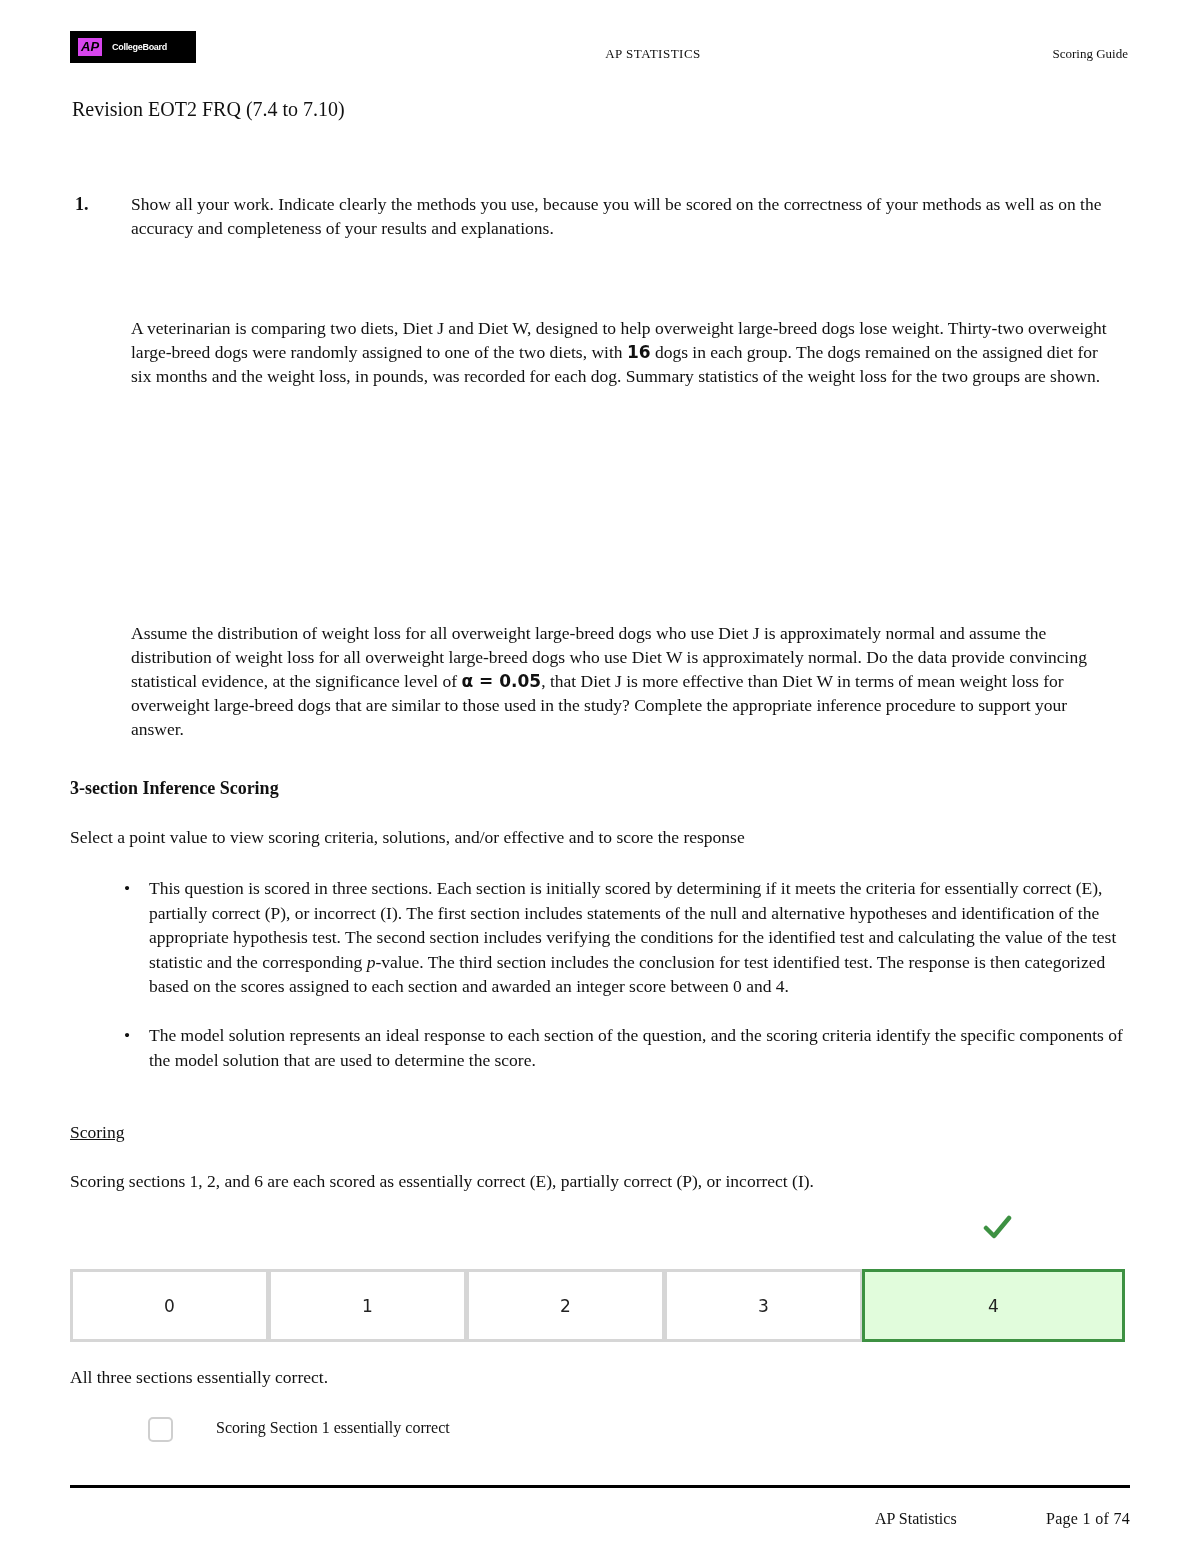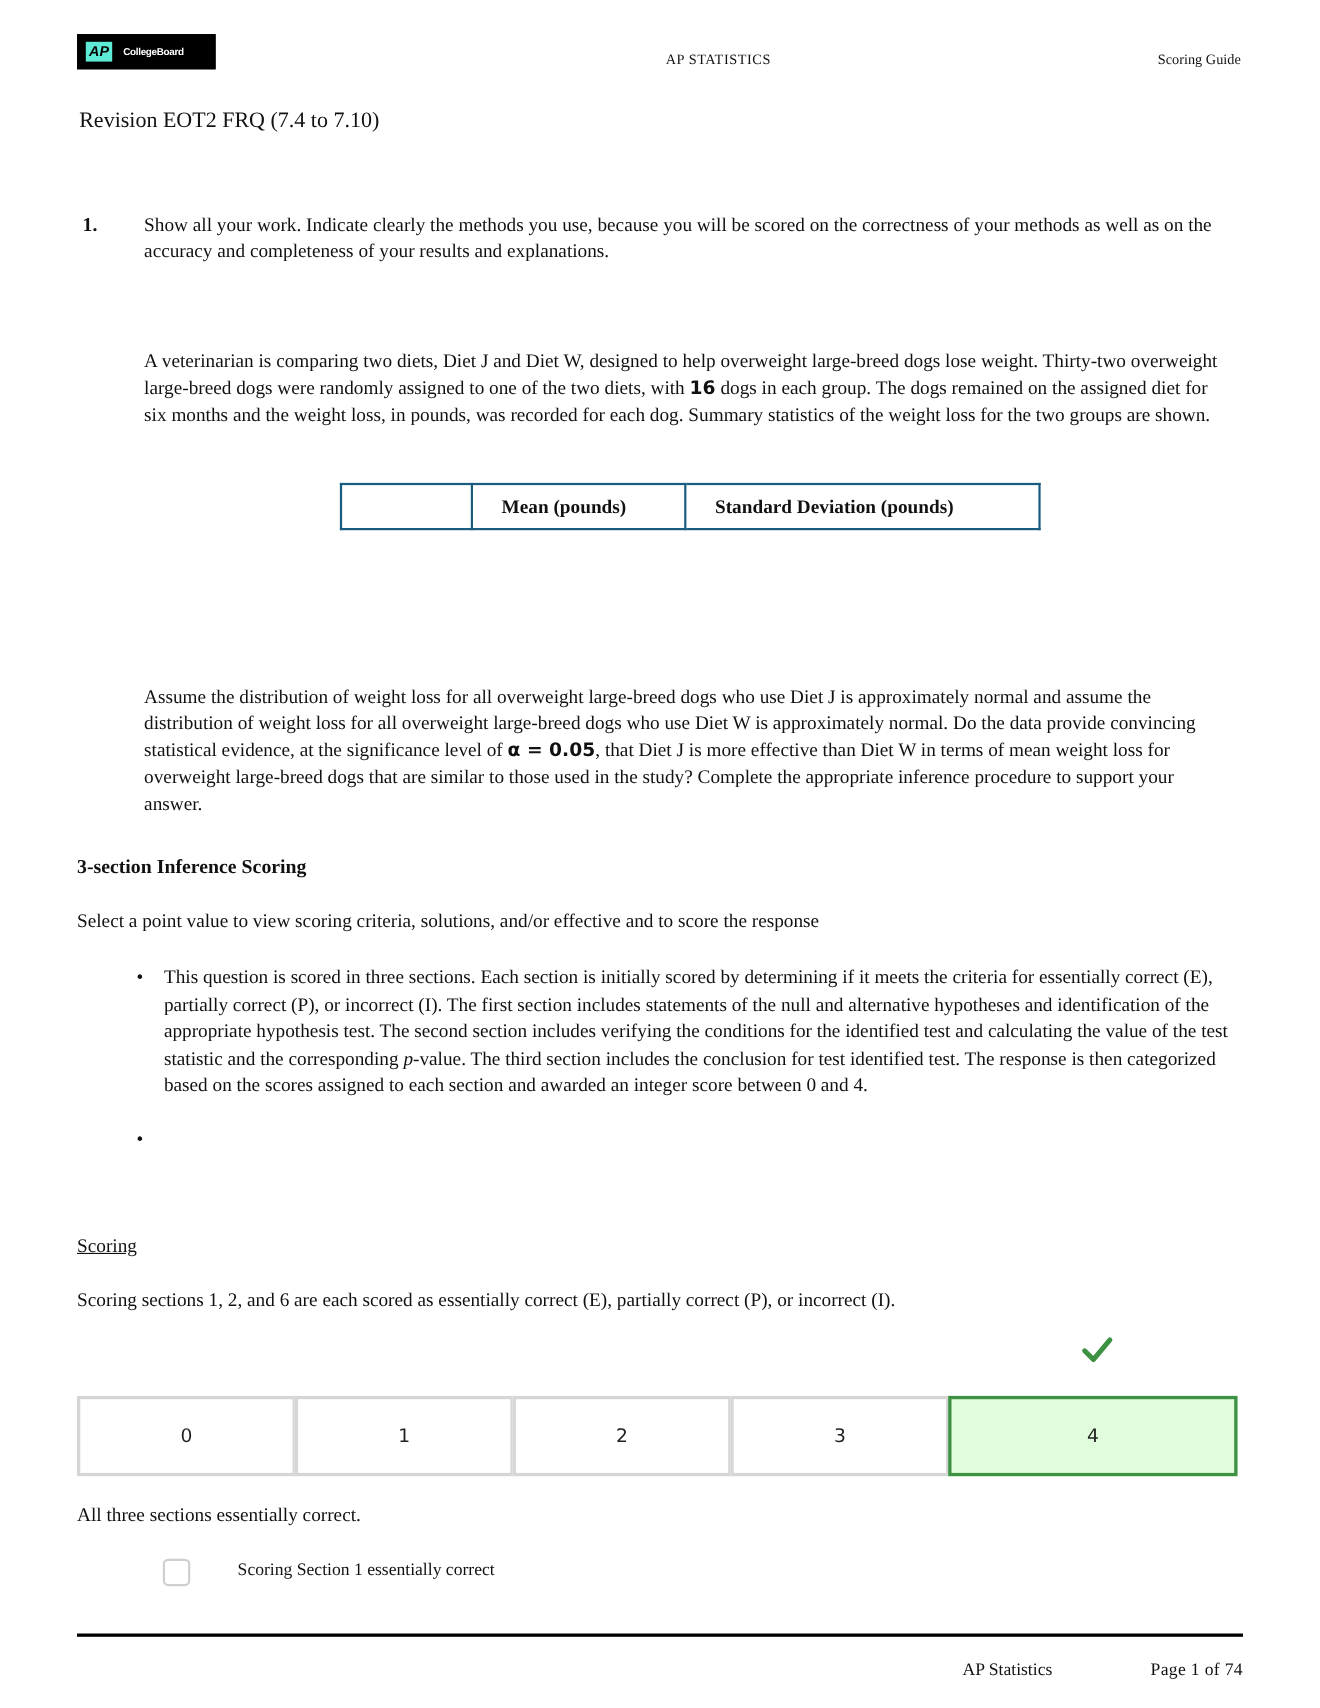--- a/index.html
+++ b/index.html
@@ -9,21 +9,21 @@
       font-family: "Liberation Serif", "DejaVu Serif", serif;
       color: #111111;
       overflow: hidden;
     }
     .logo {
       position: absolute; left: 70px; top: 31px; width: 126px; height: 32px;
       background: #000; border: 2px solid #000;
       display: flex; align-items: center; padding-left: 6px; gap: 10px;
     }
     .logo .ap-box {
-      background: #5eead4; color: #000; font-weight: bold; font-style: italic;
+      background: #d946ef; color: #000; font-weight: bold; font-style: italic;
       font-size: 13px; padding: 1px 3px; line-height: 16px;
       font-family: "Liberation Sans", sans-serif;
     }
     .logo .cb {
       color: #fff; font-size: 9px; font-weight: bold;
       font-family: "Liberation Sans", sans-serif; letter-spacing: -0.3px; text-align: center;
     }
     .hdr-center {
       position: absolute; top: 46px; left: 0; width: 1306px; text-align: center;
       font-size: 13px; letter-spacing: 0.5px;
@@ -107,36 +107,31 @@
 <div class="para p-intro">Show all your work. Indicate clearly the methods you use, because you will be scored on the correctness of your methods as well as on the accuracy and completeness of your results and explanations.</div>
 <div class="para p-stem"><span>A veterinarian is comparing two diets, Diet J and Diet W, designed to help overweight large-breed dogs lose weight. Thirty-two overweight large-breed dogs were randomly assigned to one of the two diets, with </span><span class="bold-num">16</span><span> dogs in each group. The dogs remained on the assigned diet for six months and the weight loss, in pounds, was recorded for each dog. Summary statistics of the weight loss for the two groups are shown.</span></div>
 
 <table class="stats">
   <colgroup>
       <col class="c0">
       <col class="c1">
       <col>
     </colgroup>
   <tbody>
-      <tr>
-    <th></th>
-    <th>Mean (pounds)</th>
-    <th>Standard Deviation (pounds)</th>
-  </tr>
 </tbody>
   </table>
 
 <div class="para p-ask"><span>Assume the distribution of weight loss for all overweight large-breed dogs who use Diet J is approximately normal and assume the distribution of weight loss for all overweight large-breed dogs who use Diet W is approximately normal. Do the data provide convincing statistical evidence, at the significance level of </span><span class="bold-num">α = 0.05</span><span>, that Diet J is more effective than Diet W in terms of mean weight loss for overweight large-breed dogs that are similar to those used in the study? Complete the appropriate inference procedure to support your answer.</span></div>
 
 <div class="sec-head">3-section Inference Scoring</div>
 <div class="instr">Select a point value to view scoring criteria, solutions, and/or effective and to score the response</div>
 
 <ul class="bullets">
   <li><span class="dot">•</span><span>This question is scored in three sections. Each section is initially scored by determining if it meets the criteria for essentially correct (E), partially correct (P), or incorrect (I). The first section includes statements of the null and alternative hypotheses and identification of the appropriate hypothesis test. The second section includes verifying the conditions for the identified test and calculating the value of the test statistic and the corresponding </span><i>p</i><span>-value. The third section includes the conclusion for test identified test. The response is then categorized based on the scores assigned to each section and awarded an integer score between 0 and 4.</span></li>
-  <li><span class="dot">•</span></li>
+  <li><span class="dot">•</span><span>The model solution represents an ideal response to each section of the question, and the scoring criteria identify the specific components of the model solution that are used to determine the score.</span></li>
 </ul>
 
 <div class="scoring-link">Scoring</div>
 <div class="scoring-desc">Scoring sections 1, 2, and 6 are each scored as essentially correct (E), partially correct (P), or incorrect (I).</div>
 
 <svg class="check" viewBox="0 0 30 30">
   <path d="M4 16 L12 24 L27 6" fill="none" stroke="#3d9142" stroke-width="4.5" stroke-linecap="round" stroke-linejoin="round"></path>
 </svg>
 
 <div class="score-row">

